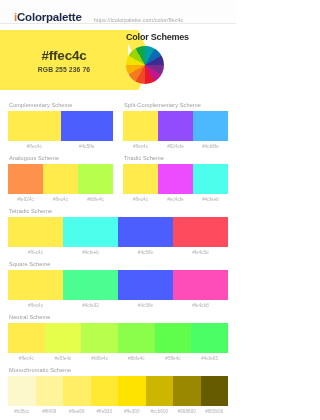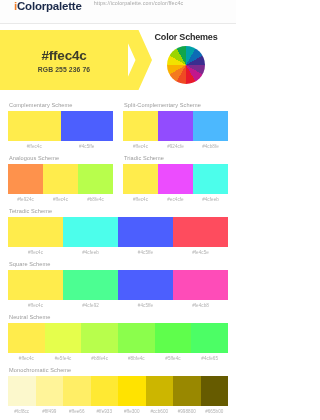--- a/index.html
+++ b/index.html
@@ -8,21 +8,21 @@
     background:#ffffff;
     font-family:"Liberation Sans", sans-serif;
     -webkit-font-smoothing:antialiased;
   }
   .page{position:relative;width:236px;height:420px;background:#fff;}
 
   
   .topbar{
     position:relative;height:23px;background:#fdfdfd;
     border-bottom:1px solid #e9e9e9;
-    display:flex;align-items:flex-start;
+    display:flex;align-items:flex-end;
   }
   .brand{
     margin-left:14px;font-size:11.5px;font-weight:bold;
     letter-spacing:-0.2px;white-space:nowrap;
   }
   .brand .b-i{color:#f07d28;}
   .brand .b-rest{color:#1b2a4a;}
   .urlbar{
     margin-left:12px;font-size:5.4px;color:#a8a8a8;
     white-space:nowrap;letter-spacing:0.1px;
@@ -37,22 +37,22 @@
   }
   .hero-arrow{
     position:absolute;left:122px;top:6px;width:30px;height:60px;
     background:#ffec4c;
     clip-path:polygon(0 0,55% 0,100% 50%,55% 100%,0 100%,45% 50%);
   }
   .hex-big{font-size:13.5px;font-weight:bold;color:#3d3d2a;letter-spacing:-0.2px;}
   .rgb-big{font-size:6.8px;font-weight:bold;color:#4a4a35;margin-top:3px;letter-spacing:0.1px;}
 
   .hero-right{
-    position:absolute;left:136px;top:4px;width:100px;height:66px;
-    display:flex;flex-direction:column;align-items:center;
+    position:absolute;left:126px;top:4px;width:100px;height:66px;
+    display:flex;flex-direction:column;
   }
   .schemes-title{
     font-size:9px;font-weight:bold;color:#2b2b2b;margin-top:4px;letter-spacing:-0.2px;
   }
   .wheel{
     margin-top:4px;width:38px;height:38px;border-radius:50%;
     background:
       conic-gradient(from -90deg,
         #f2e200 0deg 30deg,
         #9bd500 30deg 60deg,

